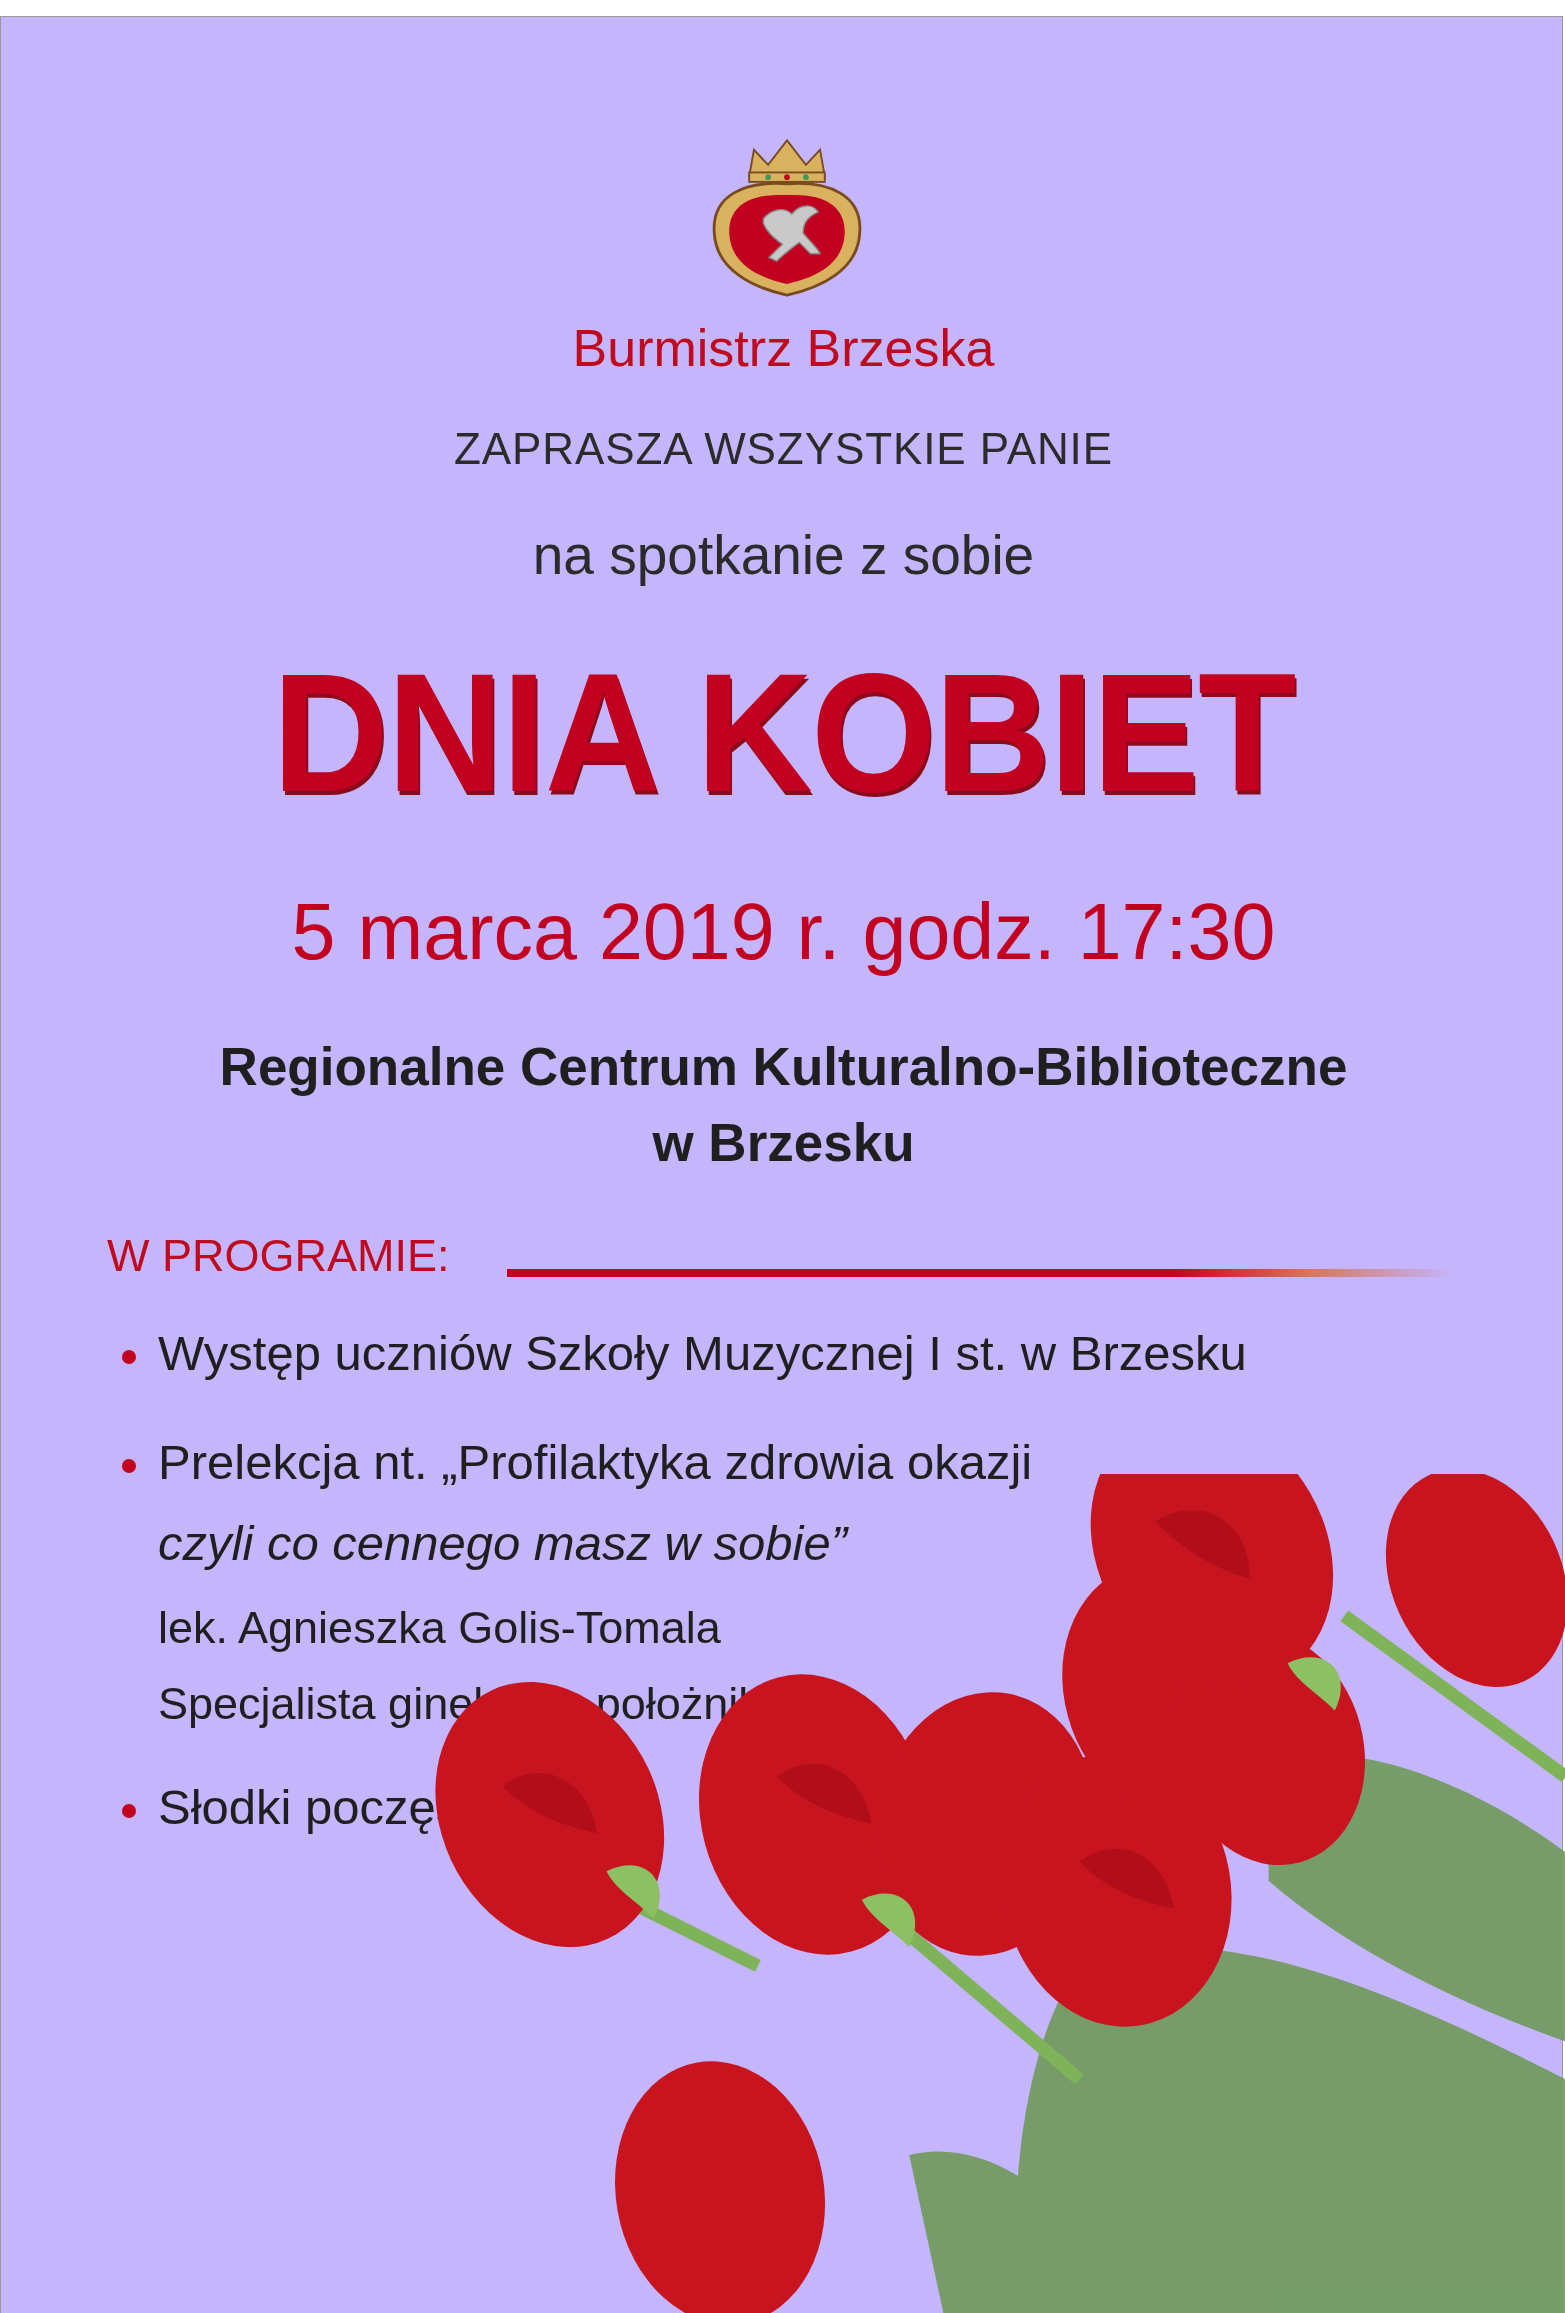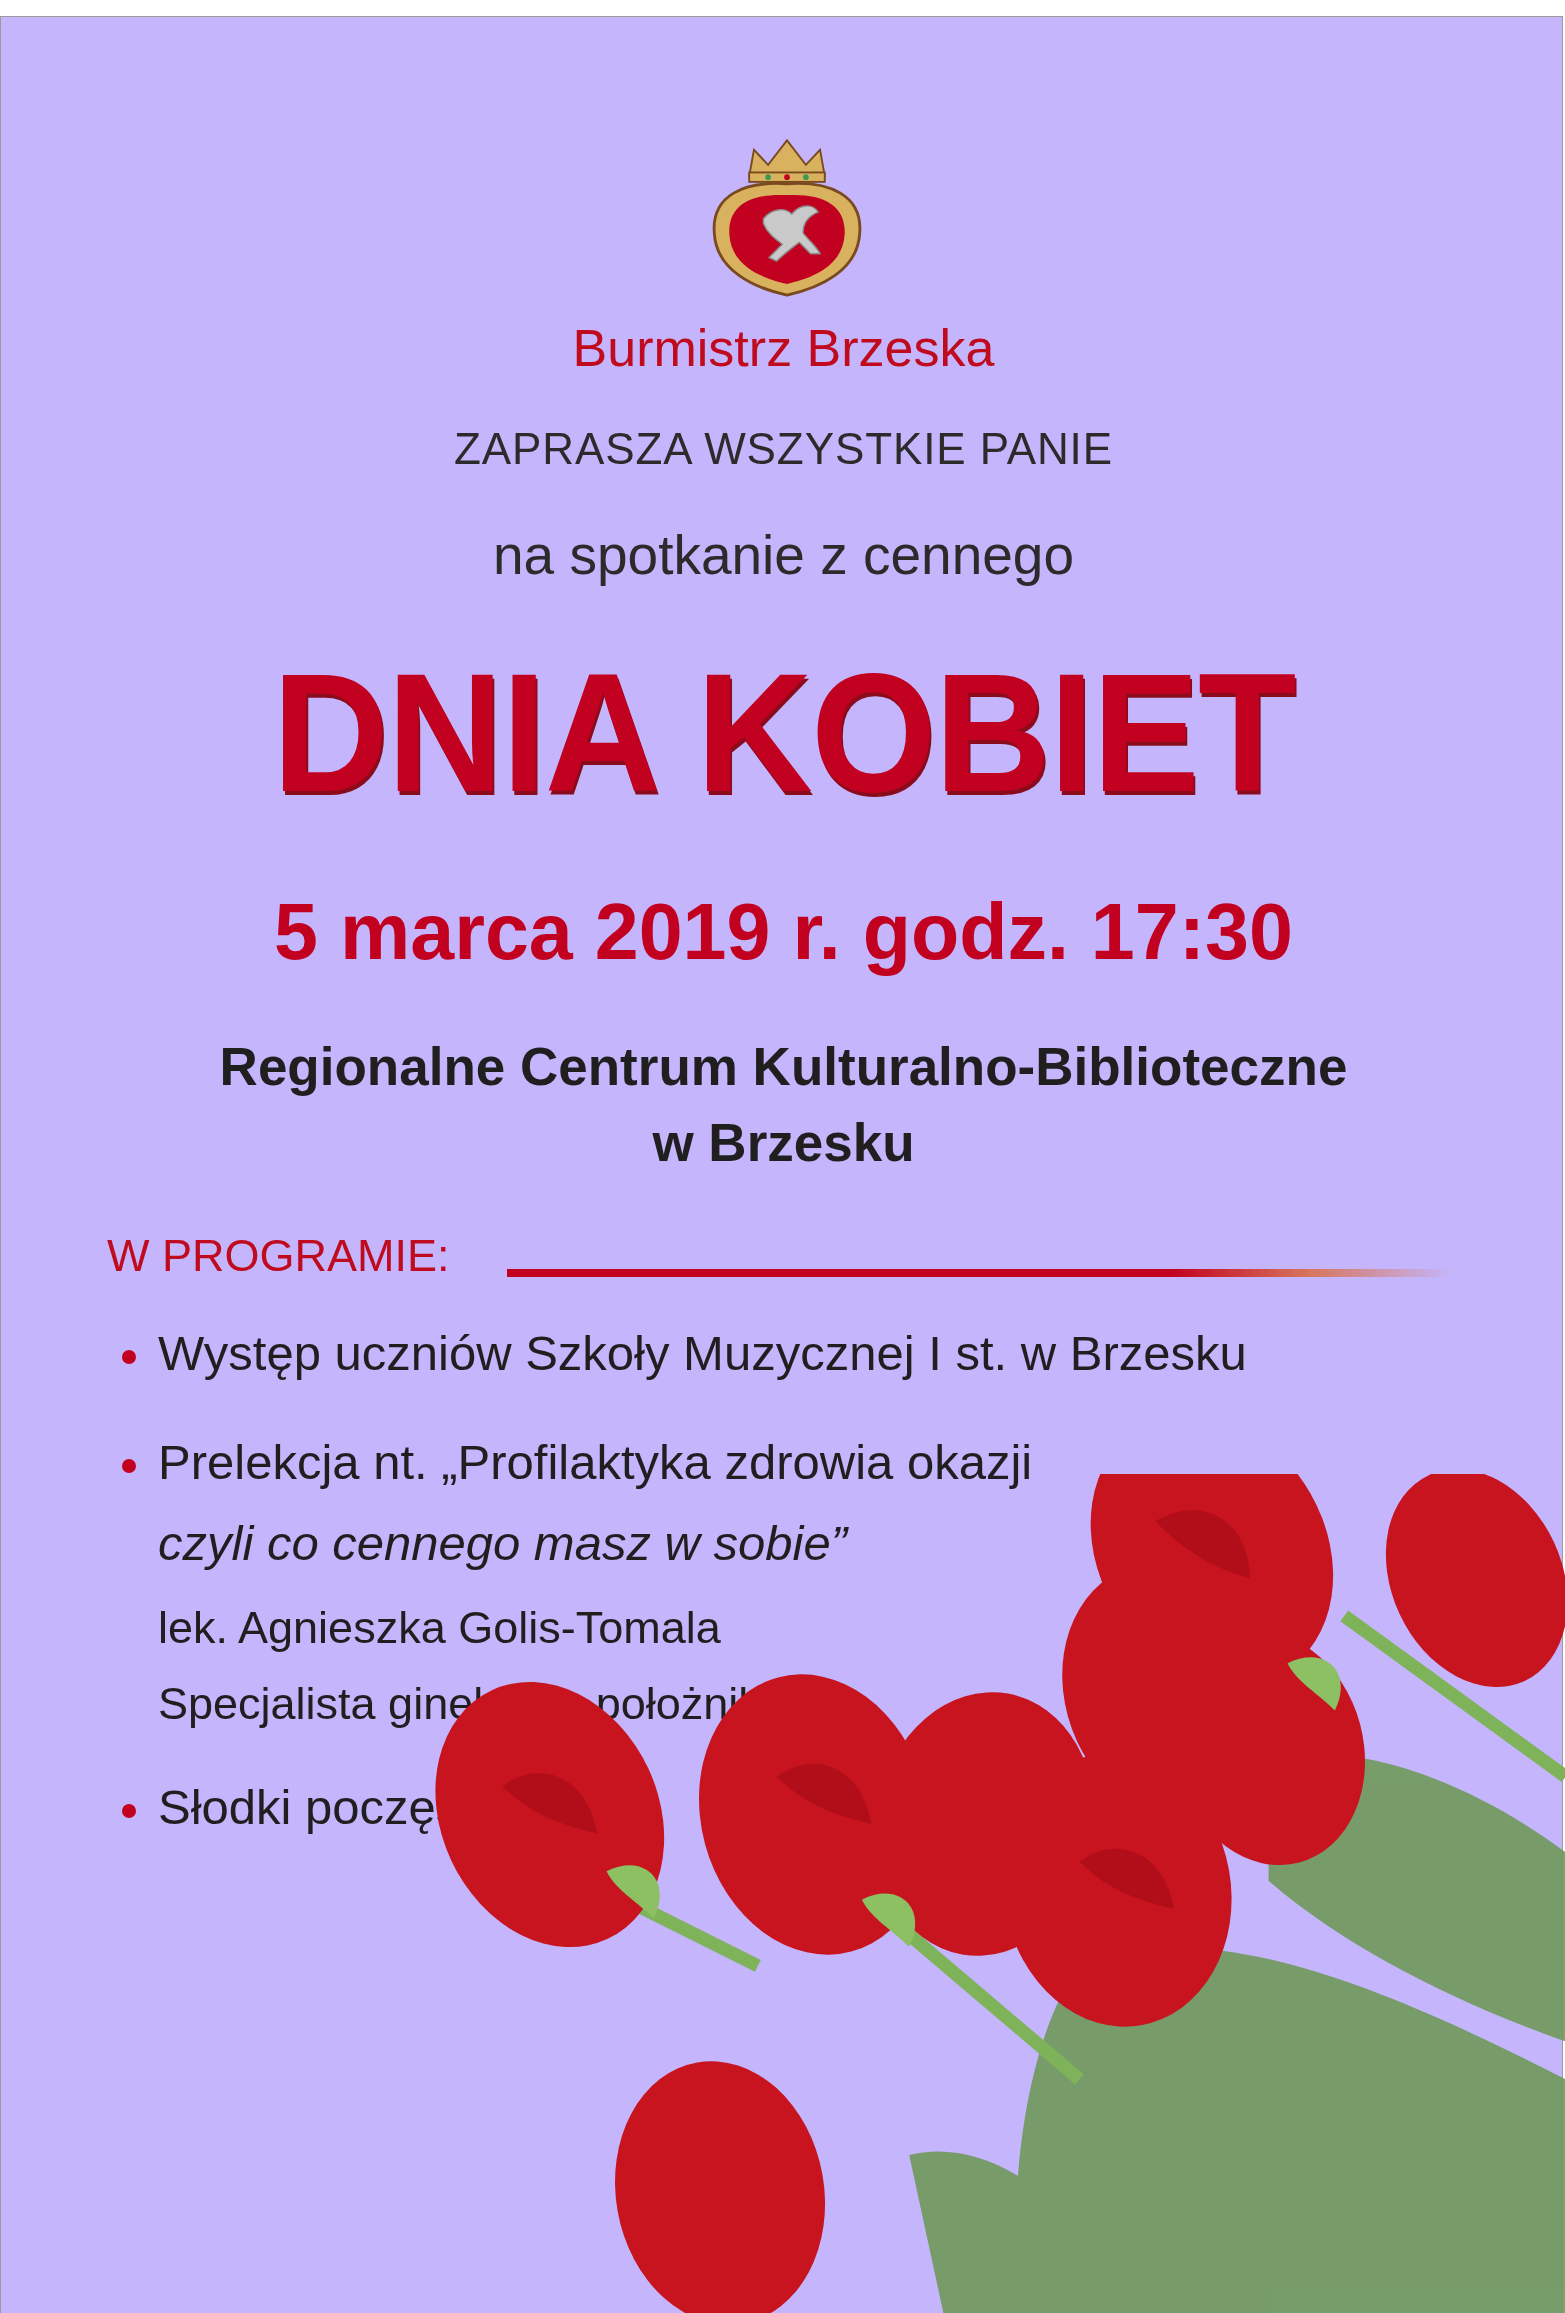--- a/index.html
+++ b/index.html
@@ -8,21 +8,21 @@
   .frame { position:absolute; left:0; top:16px; width:1561px; height:2310px;
            border:1.9px solid #9a9a9a; background:#c4b5fd; }
   .crest { position:absolute; left:696px; top:112px; width:180px; height:170px; }
   .center { position:absolute; left:0; width:1565px; text-align:center; }
   .mayor { top:301px; font-size:52px; color:#c00a1e; }
   .invite { top:407px; font-size:44px; color:#2b2b2b; letter-spacing:0.9px; }
   .occasion { top:506px; font-size:55px; color:#2b2b2b; }
   .headline { top:632px; font-size:168px; font-weight:bold; color:#c2001f;
               letter-spacing:-1.9px; transform:scaleX(0.96);
               text-shadow:1.9px 3.8px 0 #8a0c1c; line-height:1; }
-  .datetime { top:869px; font-size:79px; font-weight:bold; color:#c2001f; }
+  .datetime { top:869px; font-size:79px; font-weight:normal; color:#c2001f; }
   .venue1 { top:1019px; font-size:53px; font-weight:bold; color:#1f1f1f; }
   .venue2 { top:1095px; font-size:53px; font-weight:bold; color:#1f1f1f; }
   .prog-label { position:absolute; left:106px; top:1213px; font-size:45px; color:#c00a1e; }
   .prog-line { position:absolute; left:506px; top:1252px; width:946px; height:7.6px;
                background:linear-gradient(to right,#c2001f 0%,#c2001f 70%,#d7775e 85%,rgba(255,255,255,0) 100%); }
   .item { position:absolute; left:121px; font-size:49px; color:#1f1f1f; }
   .item .bullet { position:absolute; left:0; top:24.6px; width:14px; height:14px;
                   border-radius:50%; background:#c2001f; }
   .item .txt { position:absolute; left:36px; white-space:nowrap;text-align:right; }
   .sub { position:absolute; left:157px; font-size:45px; color:#1f1f1f; white-space:nowrap; }
@@ -42,21 +42,21 @@
       <circle cx="115" cy="51" r="3" fill="#3a9a55"></circle>
 
     <path d="M95 58 C140 55 175 70 172 110 C170 150 130 168 95 176 C60 168 20 150 18 110 C15 70 50 55 95 58 Z" fill="#d9b25f" stroke="#7a4a1e" stroke-width="3"></path>
     <path d="M95 70 C132 68 158 80 156 112 C154 145 122 158 95 164 C68 158 36 145 34 112 C32 80 58 68 95 70 Z" fill="#c2001f"></path>
 
     <path d="M70 95 C78 85 92 82 100 90 C108 80 122 78 128 88 C118 92 112 100 112 110 C118 118 126 124 130 132 L120 132 L108 120 C100 126 92 132 84 140 L76 136 L90 122 C82 116 74 110 70 100 Z" fill="#c9c9c9" stroke="#888" stroke-width="1.5"></path>
   </svg>
 
   <div class="center mayor">Burmistrz Brzeska</div>
   <div class="center invite">ZAPRASZA WSZYSTKIE PANIE</div>
-  <div class="center occasion">na spotkanie z cennego</div>
+  <div class="center occasion">na spotkanie z sobie</div>
   <div class="center headline">DNIA KOBIET</div>
   <div class="center datetime">5 marca 2019 r. godz. 17:30</div>
   <div class="center venue2">w Brzesku</div>
   <div class="center venue1">Regionalne Centrum Kulturalno-Biblioteczne</div>
 
   <div class="prog-label">W PROGRAMIE:</div>
   <div class="prog-line"></div>
 
   <div class="item" style="top:1308px;">
     <span class="bullet"></span>

